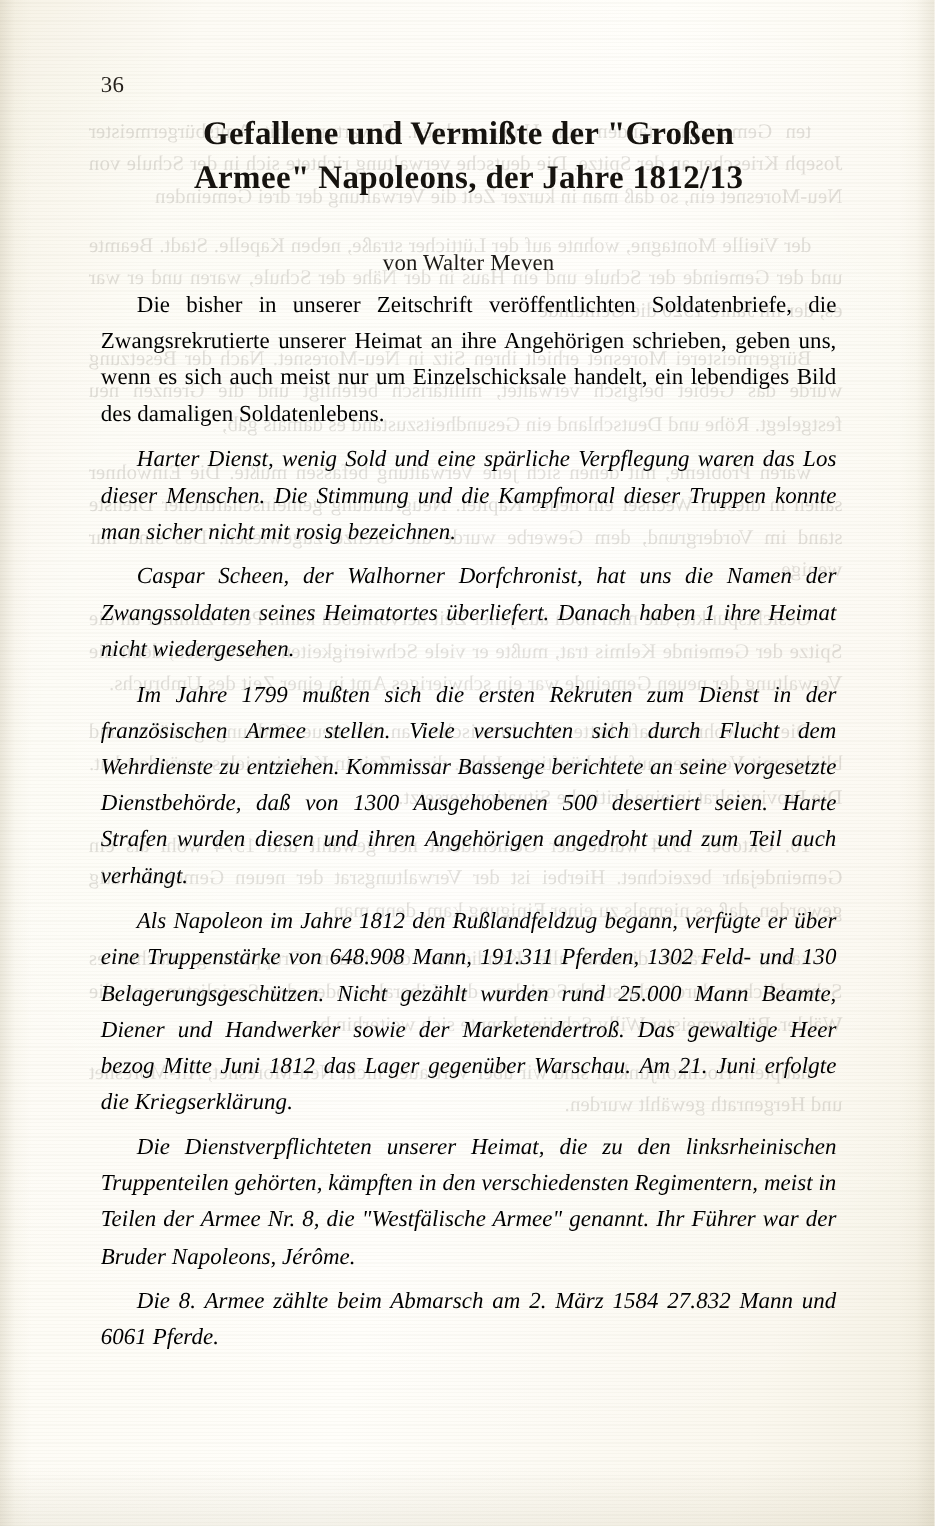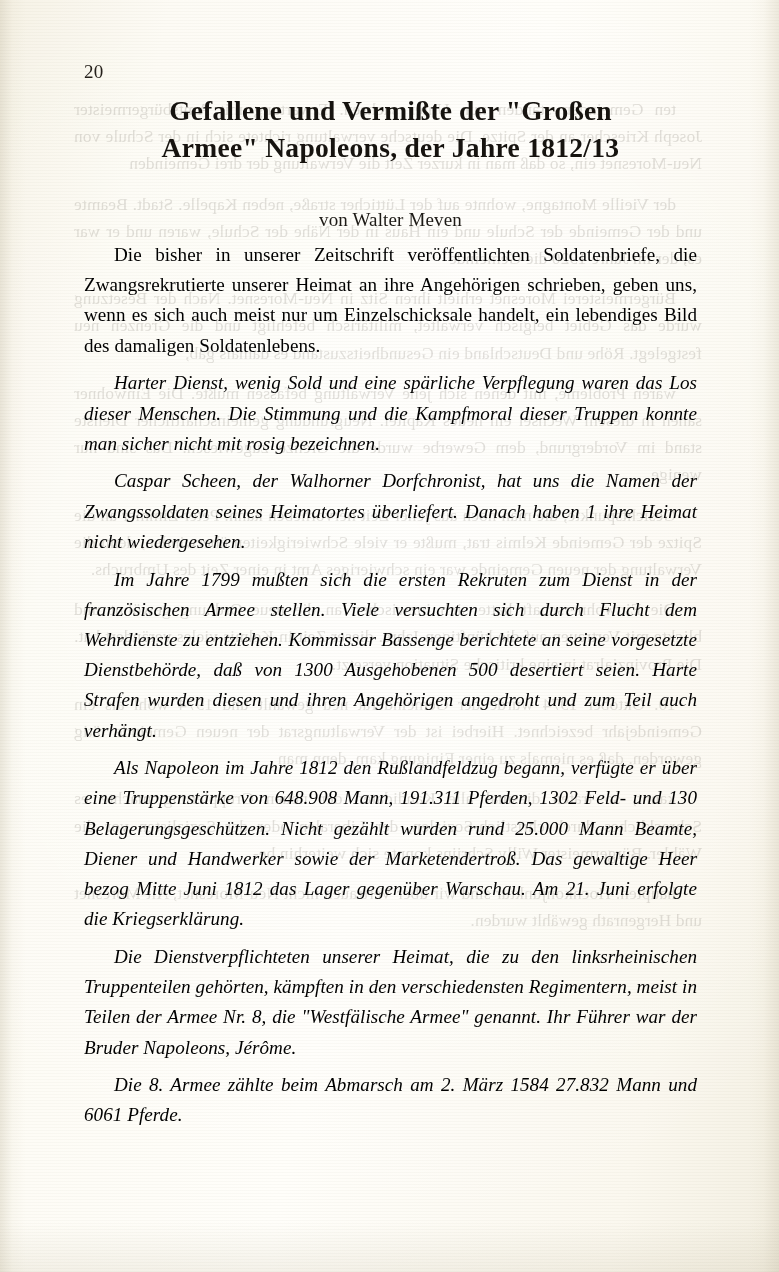--- a/index.html
+++ b/index.html
@@ -171,21 +171,21 @@
       <p>waren Probleme, mit denen sich jene Verwaltung befassen mußte. Die Einwohner sahen in diesem Wechsel ein neues Kapitel. Neugründung gemeinschaftlicher Dienste stand im Vordergrund, dem Gewerbe wurde die Grenze zugewiesen. Das sind nur wenige</p>
       <p>Gesichtspunkte, die man noch aus jener Zeit hervorheben kann. Peter Zimmer an die Spitze der Gemeinde Kelmis trat, mußte er viele Schwierigkeiten überwinden, denn die Verwaltung der neuen Gemeinde war ein schwieriges Amt in einer Zeit des Umbruchs.</p>
       <p>Die Einwohnerschaft hatte sich inzwischen an die neue Ordnung gewöhnt und blickte mit Vertrauen auf die künftigen Jahre. dieser Zeit in Kelmis vieles verändert hat. Die Provinzialrat in eine kritische Situation versetzt.</p>
       <p>10. Oktober 1974 wurde der Gemeinderat neu gewählt und 1974 wohl als ein Gemeindejahr bezeichnet. Hierbei ist der Verwaltungsrat der neuen Gemeinde tätig geworden. daß es niemals zu einer Einigung kam, denn man</p>
       <p>kannt, so traten diesmal alle Kandidaten der neuen Gruppierung machte es Schreckliches durch christlich-Sozialen, der Liberalen oder der Sozialisten vor die Wähler. Bürgermeister Willy Schrijns konnte sich weiterhin be-</p>
       <p>haupten. Hochkonjunktur sind wir über Vertrauen nicht Neu-Moresnet, Alt-Moresnet und Hergenrath gewählt wurden.</p>
     </div>
 
   <div class="content">
 
-    <div class="folio">20</div>
+    <div class="folio">36</div>
 
     <div class="title-block">
       <div class="title-line">Gefallene und Vermißte der "Großen</div>
       <div class="title-line second">Armee" Napoleons, der Jahre 1812/13</div>
     </div>
 
     <div class="byline">von Walter Meven</div>
 
     <div class="body-col" id="body">
         <p>Die bisher in unserer Zeitschrift veröffentlichten Soldatenbriefe, die Zwangsrekrutierte unserer Heimat an ihre Angehörigen schrieben, geben uns, wenn es sich auch meist nur um Einzelschicksale handelt, ein lebendiges Bild des damaligen Soldatenlebens.</p>

